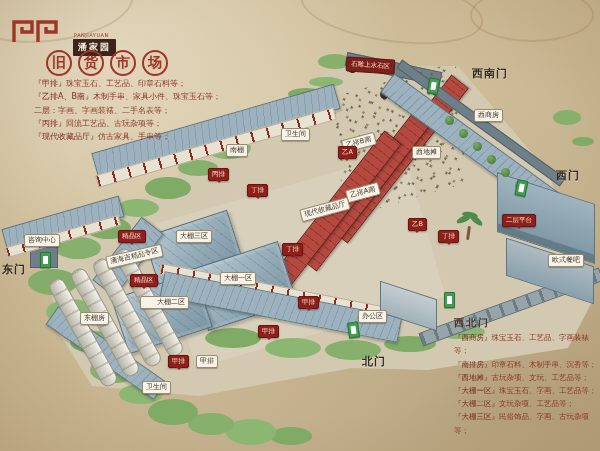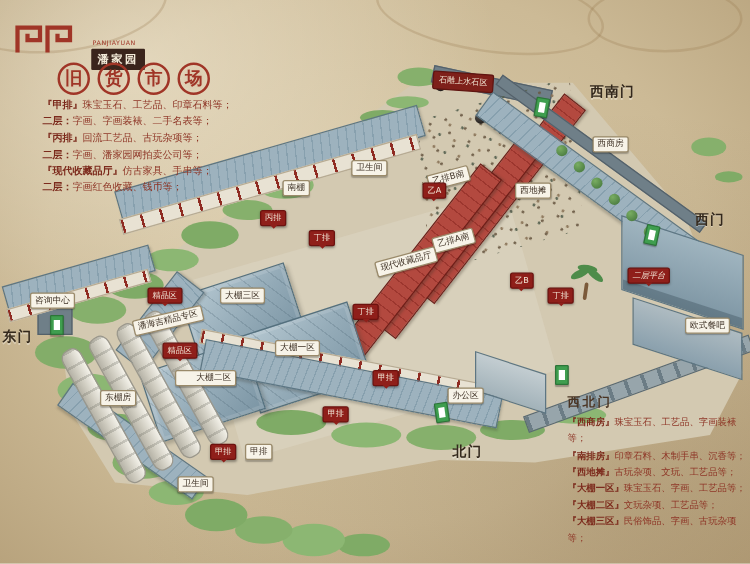--- a/index.html
+++ b/index.html
@@ -15,21 +15,21 @@
   .logo-wrap{position:absolute;left:10px;top:14px;width:170px;height:34px;}
   .logo-sub{position:absolute;left:64px;top:18px;font-size:5px;color:#a03527;letter-spacing:.5px;}
   .logo-box{position:absolute;left:63px;top:25px;background:#3a241c;color:#f3ead8;font-size:9px;
     font-weight:700;padding:2px 5px;letter-spacing:2px;border-radius:1px;}
   .seal-row{position:absolute;left:46px;top:50px;display:flex;gap:6px;}
   .seal{width:22px;height:22px;border:2px solid #a03527;border-radius:50%;color:#a03527;
     font-weight:700;font-size:14px;display:flex;align-items:center;justify-content:center;
     font-family:"DejaVu Serif",serif;background:radial-gradient(rgba(160,53,39,.10),transparent 70%);}
   
   .legend-l{position:absolute;left:34px;top:77px;width:225px;color:#8e3526;font-size:8px;line-height:13.3px;}
-  .legend-l b, .legend-r b{color:#7c2a1c;font-weight:700;}
+  .legend-l b, .legend-r b{color:#7c2a1c;font-weight:400;}
   .legend-r{position:absolute;left:454px;top:316px;width:146px;color:#8e3526;font-size:7.5px;line-height:13.2px;}
   .legend-r .hd{font-size:10px;font-weight:700;color:#4a3423;letter-spacing:2px;margin-bottom:2px;}
   
   .ground{position:absolute;left:0;top:0;width:600px;height:451px;background:#d3c9b1;
     clip-path:polygon(48px 262px,200px 160px,332px 66px,458px 66px,548px 172px,594px 298px,568px 348px,428px 370px,352px 368px,198px 396px,92px 386px,56px 328px);}
   .plaza{position:absolute;left:170px;top:185px;width:260px;height:150px;background:#dcd5c3;opacity:.55;transform:rotate(-16deg);}
   .blob{position:absolute;border-radius:50%;}
   .roofB{position:absolute;background:repeating-linear-gradient(100deg,#9db2be 0 6px,#87a0ae 6px 7px);border:1px solid #5d7683;box-shadow:1px 2px 2px rgba(60,60,50,.25);}
   .roofR{position:absolute;background:repeating-linear-gradient(90deg,#b3493f 0 7px,#9c362e 7px 8px);border:1px solid #6d1f19;box-shadow:1px 2px 2px rgba(60,50,40,.3);}
   .face{position:absolute;background:#e8e2d3;background-image:repeating-linear-gradient(90deg,#8f2b22 0 2px,transparent 2px 16px);border:1px solid #b7ab93;}
@@ -146,25 +146,24 @@
 
   <div class="seal-row">
     <span class="seal">旧</span>
     <span class="seal">货</span>
     <span class="seal">市</span>
     <span class="seal">场</span>
   </div>
 
   <div class="legend-l">
     <div><b>『甲排』</b><span>珠宝玉石、工艺品、印章石料等；</span></div>
+    <div><b>『乙排A、B南』</b><span>木制手串、家具小件、珠宝玉石等；</span></div>
     <div><b>二层：</b><span>字画、字画装裱、二手名表等；</span></div>
     <div><b>『丙排』</b><span>回流工艺品、古玩杂项等；</span></div>
-    <div><b>二层：</b><span>字画、潘家园网拍卖公司等；</span></div>
     <div><b>『现代收藏品厅』</b><span>仿古家具、手串等；</span></div>
-    <div><b>二层：</b><span>字画红色收藏、钱币等；</span></div>
   </div>
 
   <div class="legend-r">
     <div class="hd">西北门</div>
     <div><b>『西商房』</b><span>珠宝玉石、工艺品、字画装裱等；</span></div>
     <div><b>『南排房』</b><span>印章石料、木制手串、沉香等；</span></div>
     <div><b>『西地摊』</b><span>古玩杂项、文玩、工艺品等；</span></div>
     <div><b>『大棚一区』</b><span>珠宝玉石、字画、工艺品等；</span></div>
     <div><b>『大棚二区』</b><span>文玩杂项、工艺品等；</span></div>
     <div><b>『大棚三区』</b><span>民俗饰品、字画、古玩杂项等；</span></div>
@@ -194,21 +193,21 @@
   <span class="badge" style="left:118px;top:230px;">精品区</span>
   <span class="badge" style="left:130px;top:274px;">精品区</span>
   <span class="badge" style="left:338px;top:146px;">乙A</span>
   <span class="badge" style="left:408px;top:218px;">乙B</span>
   <span class="badge" style="left:208px;top:168px;">丙排</span>
   <span class="badge" style="left:247px;top:184px;">丁排</span>
   <span class="badge" style="left:282px;top:243px;">丁排</span>
   <span class="badge" style="left:168px;top:355px;">甲排</span>
   <span class="badge" style="left:258px;top:325px;">甲排</span>
   <span class="badge" style="left:298px;top:296px;">甲排</span>
-  <span class="badge" style="left:502px;top:214px;font-style:italic;">二层平台</span>
+  <span class="badge" style="left:502px;top:214px;">二层平台</span>
   <span class="badge" style="left:438px;top:230px;">丁排</span>
 
   <span class="gsign" style="left:40px;top:252px;"></span>
   <span class="gsign" style="left:428px;top:78px;transform:rotate(10deg);"></span>
   <span class="gsign" style="left:516px;top:180px;transform:rotate(12deg);"></span>
   <span class="gsign" style="left:348px;top:322px;transform:rotate(-8deg);"></span>
   <span class="gsign" style="left:444px;top:292px;"></span>
 
   <span class="gate" style="left:2px;top:262px;">东门</span>
   <span class="gate" style="left:472px;top:66px;">西南门</span>

